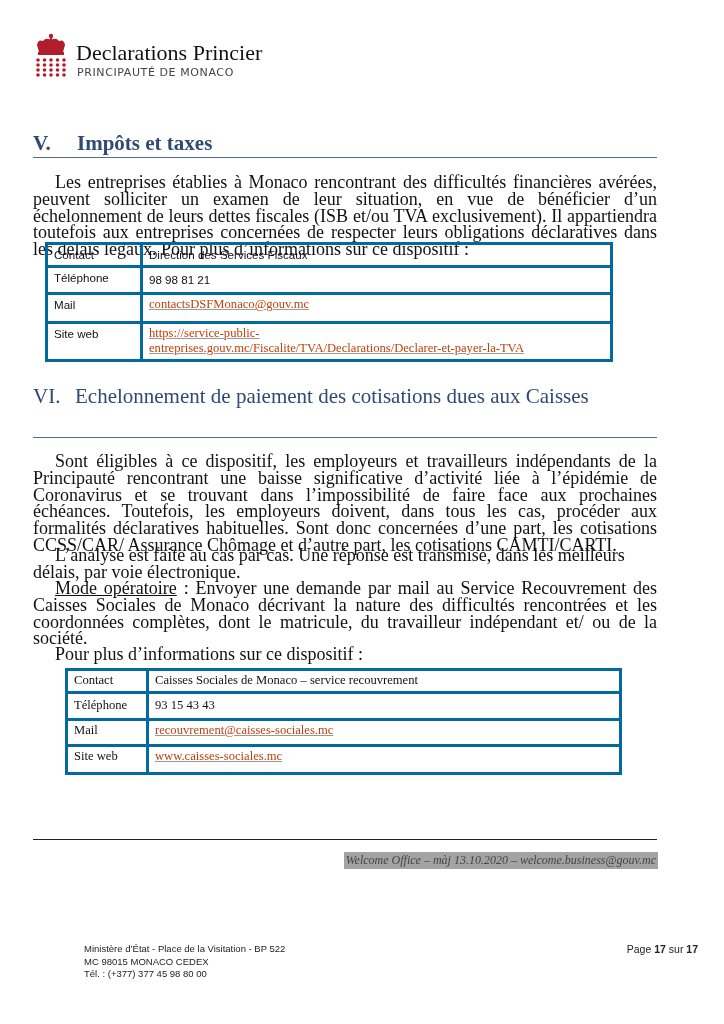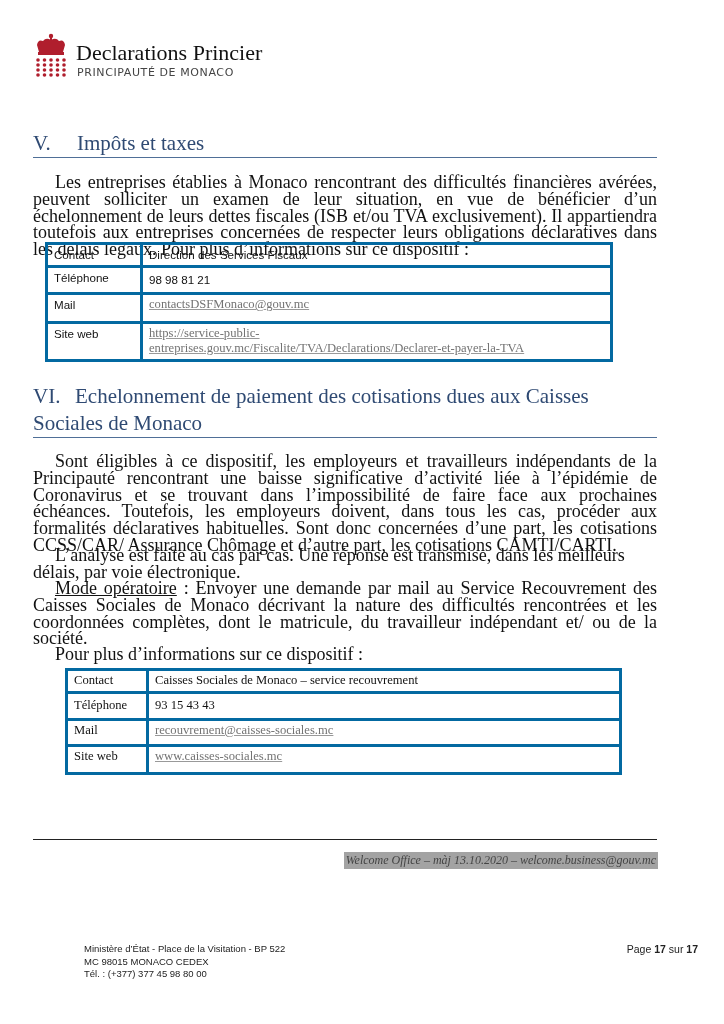--- a/index.html
+++ b/index.html
@@ -13,21 +13,21 @@
   .h1 { font-family: "Liberation Serif", serif; font-size: 21px; color: #2f4a73; }
   .h1-rule { height: 1px; background: #4f6f97; }
   .h1 .num { display: inline-block; }
   .para { font-size: 18px; line-height: 16.8px; text-align: justify; color: #111; }
   .indent { text-indent: 22px; }
 
   table.info { border-collapse: collapse; position: absolute; }
   table.info td { border: 3px solid #0369a1; padding: 2px 6px 3px 6px; vertical-align: top; font-size: 12.6px; line-height: 15px; }
   table.info.sans td { font-family: "Liberation Sans", sans-serif; font-size: 11.6px; }
   table.info.sans td.val.link { font-family: "Liberation Serif", serif; font-size: 12.6px; }
-  .link { color: #737373; text-decoration: underline; text-decoration-color: #999; }
+  .link { color: #c2410c; text-decoration: underline; text-decoration-color: #999; }
 
   .footer-rule { left: 33px; top: 839px; width: 624px; height: 1px; background: #222; }
   .footer-note { right: 66px; top: 852px; font-family: "Liberation Serif", serif; font-style: italic; font-size: 12px; color: #444; background: #a3a3a3; padding: 1px 2px; }
   .addr { left: 70px; top: 943px; font-family: "Liberation Sans", sans-serif; font-size: 9.5px; line-height: 12.5px; color: #222; margin-left: 14px; }
   .page-no { right: 26px; top: 943px; font-family: "Liberation Sans", sans-serif; font-size: 10.5px; color: #222; }
   .page-no b { font-weight: bold; }
 </style>
 </head>
 <body>
 
@@ -61,21 +61,21 @@
         <circle cx="10.5" cy="42" r="1.8"></circle>
         <circle cx="17" cy="42" r="1.8"></circle>
         <circle cx="23.5" cy="42" r="1.8"></circle>
         <circle cx="30" cy="42" r="1.8"></circle>
     </g>
   </svg>
 </div>
 <div class="abs org-title">Declarations Princier</div>
 <div class="abs org-sub">PRINCIPAUTÉ DE MONACO</div>
 
-<div class="abs h1" style="left:33px; top:131px;">
+<div class="abs h1" style="left:33px; top:131px;font-weight:bold;">
   <span class="num" style="width:44px;">V.</span><span>Impôts et taxes</span>
 </div>
 <div class="abs h1-rule" style="left:33px; top:157px; width:624px;"></div>
 
 <div class="abs para indent" style="left:33px; top:174px; width:624px;">Les entreprises établies à Monaco rencontrant des difficultés financières avérées, peuvent solliciter un examen de leur situation, en vue de bénéficier d’un échelonnement de leurs dettes fiscales (ISB et/ou TVA exclusivement). Il appartiendra toutefois aux entreprises concernées de respecter leurs obligations déclaratives dans les délais légaux. Pour plus d’informations sur ce dispositif :</div>
 
 <table class="info sans" style="left:45px; top:242px; width:568px;">
   <tbody>
       <tr>
     <td style="width:80px;">Contact</td>
@@ -91,21 +91,20 @@
   </tr>
   <tr>
     <td>Site web</td>
     <td class="val link"><span>https://service-public-</span><br><span>entreprises.gouv.mc/Fiscalite/TVA/Declarations/Declarer-et-payer-la-TVA</span></td>
   </tr>
 </tbody>
   </table>
 
 <div class="abs h1" style="left:33px; top:383px; line-height:27px; width:640px;">
   <span class="num" style="width:42px;">VI.</span><span>Echelonnement de paiement des cotisations dues aux Caisses</span><br>
-  <span>Sociales de Monaco</span>
 </div>
 <div class="abs h1-rule" style="left:33px; top:437px; width:624px;"></div>
 
 <div class="abs para indent" style="left:33px; top:453px; width:624px;">Sont éligibles à ce dispositif, les employeurs et travailleurs indépendants de la Principauté rencontrant une baisse significative d’activité liée à l’épidémie de Coronavirus et se trouvant dans l’impossibilité de faire face aux prochaines échéances. Toutefois, les employeurs doivent, dans tous les cas, procéder aux formalités déclaratives habituelles. Sont donc concernées d’une part, les cotisations CCSS/CAR/ Assurance Chômage et d’autre part, les cotisations CAMTI/CARTI.</div>
 
 <div class="abs para indent" style="left:33px; top:547px; width:640px; text-align:left;">L’analyse est faite au cas par cas. Une réponse est transmise, dans les meilleurs délais, par voie électronique.</div>
 
 <div class="abs para indent" style="left:33px; top:580px; width:624px;"><span style="text-decoration:underline;">Mode opératoire</span><span> : Envoyer une demande par mail au Service Recouvrement des Caisses Sociales de Monaco décrivant la nature des difficultés rencontrées et les coordonnées complètes, dont le matricule, du travailleur indépendant et/ ou de la société.</span></div>
 
 <div class="abs para indent" style="left:33px; top:646px; width:624px; text-align:left;">Pour plus d’informations sur ce dispositif :</div>

